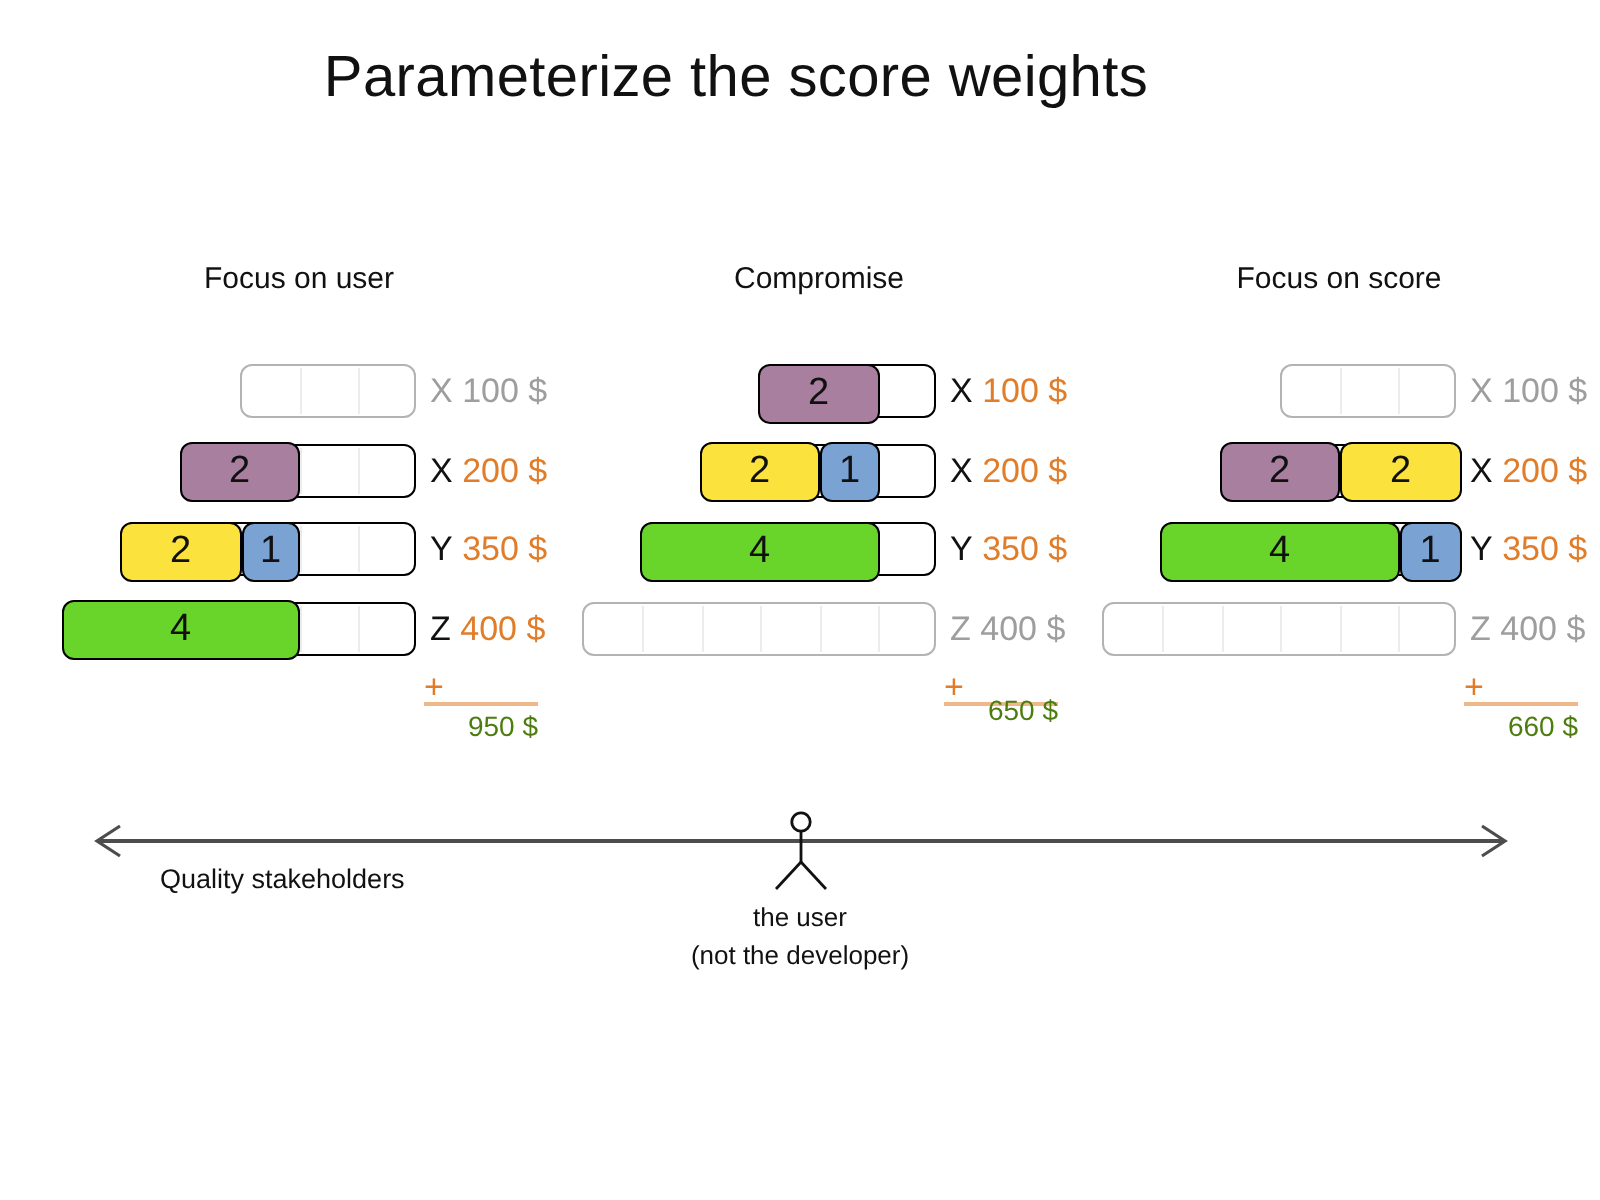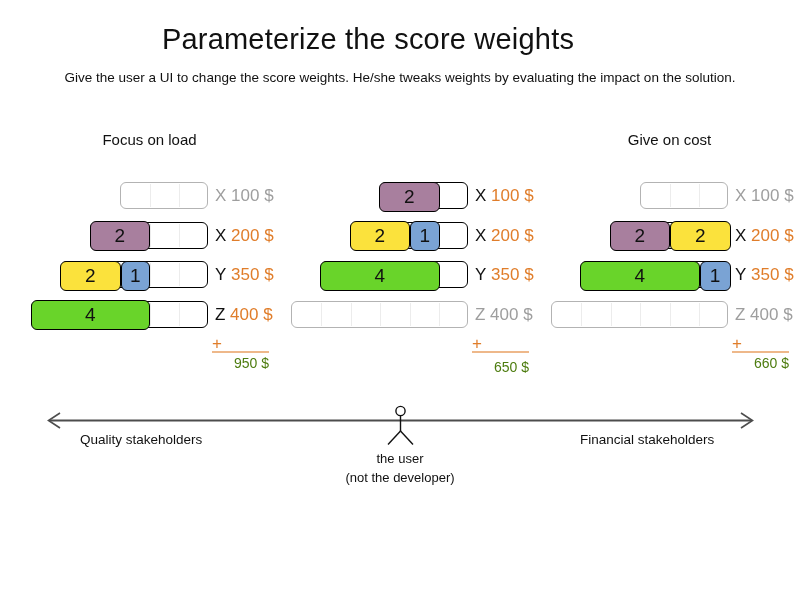--- a/index.html
+++ b/index.html
@@ -24,24 +24,24 @@
   .total{font-size:14px;color:#4d7c0f;text-align:right;width:57px;}
   .axis-label{font-size:13.5px;white-space:nowrap;}
   .center-label{text-align:center;font-size:13px;}
 </style>
 </head>
 <body>
 
 <div id="stage">
 
   <div class="abs" id="title">Parameterize the score weights</div>
-  <div class="abs" id="subtitle">Give the user a UI to change the score weights. He/she tweaks weights by evaluating the impact on the solution.</div>
 
-  <div class="abs col-header" style="left:31px;">Focus on load</div>
-  <div class="abs col-header" style="left:551px;">Give on cost</div>
+  <div class="abs col-header" style="left:31px;">Focus on user</div>
+  <div class="abs col-header" style="left:291px;">Compromise</div>
+  <div class="abs col-header" style="left:551px;">Focus on score</div>
 
   <div class="abs" style="left:0;top:0;width:100%;height:100%;">
       <div class="wbox ina" style="left: 119.5px; top: 182px; width: 88.5px; height: 27px;">
         <div class="gl" style="left: 29px;"></div>
         <div class="gl" style="left: 58.5px;"></div>
       </div>
       <div class="rlab lina" style="left: 215px; top: 188px;"><span class="crit">X</span><span class="price">&nbsp;100 $</span></div>
       <div class="wbox act" style="left: 90px; top: 221.5px; width: 118px; height: 27px;">
         <div class="gl" style="left: 29px;"></div>
         <div class="gl" style="left: 58.5px;"></div>
@@ -132,36 +132,35 @@
       </div>
       <div class="rlab lina" style="left: 735px; top: 306.5px;"><span class="crit">Z</span><span class="price">&nbsp;400 $</span></div>
     </div>
 
   <div class="abs plus" style="left:212px;top:335px;">+</div>
   <div class="abs sumline" style="left:212px;top:351px;width:57px;"></div>
   <div class="abs total" style="left:212px;top:355px;">950 $</div>
 
   <div class="abs plus" style="left:472px;top:335px;">+</div>
   <div class="abs sumline" style="left:472px;top:351px;width:57px;"></div>
-  <div class="abs total" style="left:472px;top:359px;">650 $</div>
+  <div class="abs total" style="left:472px;top:347px;">650 $</div>
 
   <div class="abs plus" style="left:732px;top:335px;">+</div>
   <div class="abs sumline" style="left:732px;top:351px;width:57px;"></div>
   <div class="abs total" style="left:732px;top:355px;">660 $</div>
 
   <svg class="abs" style="left:0;top:395px;" width="800" height="60" viewBox="0 0 800 60">
     <line x1="49" y1="25.5" x2="752" y2="25.5" stroke="#4d4d4d" stroke-width="2"></line>
     <polyline points="60,18 48.5,25.5 60,33" fill="none" stroke="#4d4d4d" stroke-width="1.6"></polyline>
     <polyline points="741,18 752.5,25.5 741,33" fill="none" stroke="#4d4d4d" stroke-width="1.6"></polyline>
     <g>
       <circle cx="400.5" cy="16" r="4.6" fill="#ffffff" stroke="#111" stroke-width="1.4"></circle>
       <line x1="400.5" y1="20.6" x2="400.5" y2="36" stroke="#111" stroke-width="1.4"></line>
       <line x1="400.5" y1="36" x2="388" y2="49.5" stroke="#111" stroke-width="1.4"></line>
       <line x1="400.5" y1="36" x2="413" y2="49.5" stroke="#111" stroke-width="1.4"></line>
     </g>
   </svg>
 
   <div class="abs axis-label" style="left:80px;top:432px;">Quality stakeholders</div>
-  <div class="abs axis-label" style="left:580px;top:432px;">Financial stakeholders</div>
   <div class="abs center-label" style="left:330px;top:451px;width:140px;">the user</div>
   <div class="abs center-label" style="left:310px;top:470px;width:180px;">(not the developer)</div>
 
 </div>
 
 </body></html>

